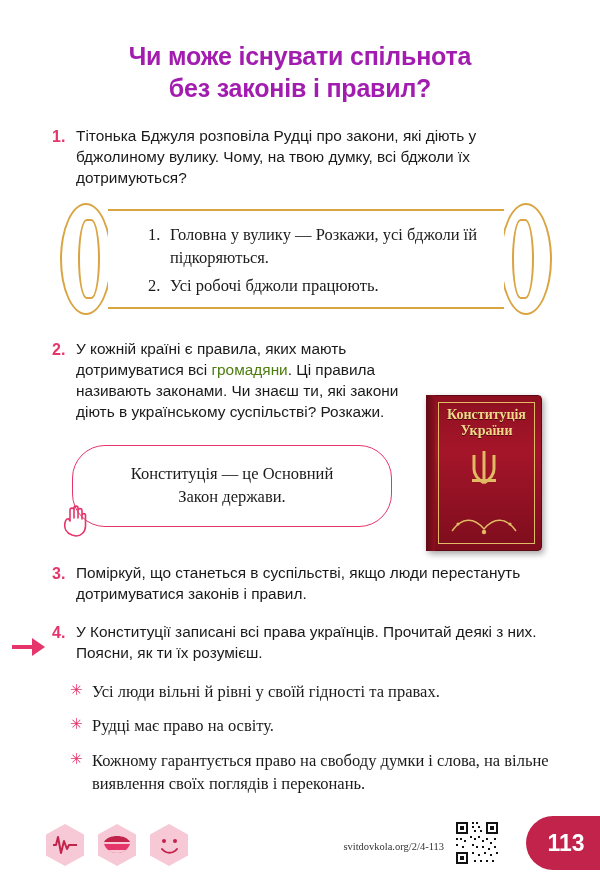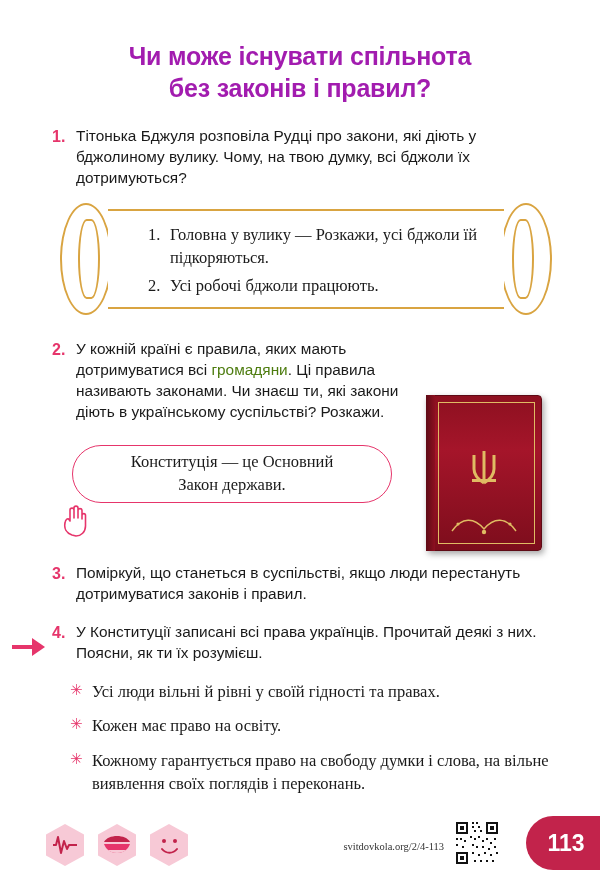--- a/index.html
+++ b/index.html
@@ -119,21 +119,21 @@
   .const-row {
     position: relative;
     margin-top: 14px;
     height: 120px;
   }
   .const-box {
     position: absolute;
     left: 20px;
     top: 8px;
     width: 320px;
-    height: 58px;
+    height: 82px;
     border: 1.6px solid #e6356b;
     border-radius: 33px;
     display: flex;
     align-items: center;
     justify-content: center;
     text-align: center;
     font-size: 16.5px;
     line-height: 1.35;
     padding: 6px 18px;
   }
@@ -334,20 +334,24 @@
       <div class="hand">
         <svg viewBox="0 0 26 36" width="26" height="36">
           <path d="M10 34 C4 32 2 27 3 22 C3.5 18 6 17 7 18.5 L8 20 L8 9 C8 6.5 12 6.5 12 9 L12 17 L12 7 C12 4.5 16 4.5 16 7 L16 17 L16 9.5 C16 7 20 7 20 9.5 L20 18 L20 14.5 C20 12 23.5 12 23.5 14.5 L23.5 25 C23.5 31 19 35 14 35 Z" fill="none" stroke="#e6356b" stroke-width="1.6" stroke-linejoin="round"></path>
         </svg>
       </div>
 
       <div class="book">
         <div class="book-cover"></div>
         <div class="book-spine"></div>
         <div class="book-frame"></div>
+        <div class="book-title">
+          <div>Конституція</div>
+          <div>України</div>
+        </div>
         <div class="book-emblem">
           <svg viewBox="0 0 30 40" width="30" height="40">
             <path d="M15 2 L15 34" stroke="#e0bb63" stroke-width="3"></path>
             <path d="M5 6 L5 20 C5 27 10 31 15 34" stroke="#e0bb63" stroke-width="3" fill="none"></path>
             <path d="M25 6 L25 20 C25 27 20 31 15 34" stroke="#e0bb63" stroke-width="3" fill="none"></path>
             <rect x="3" y="30" width="24" height="3" fill="#e0bb63"></rect>
           </svg>
         </div>
         <div class="book-orn">
           <svg viewBox="0 0 80 26" width="80" height="26">
@@ -376,21 +380,21 @@
       <div class="q-text">У Конституції записані всі права українців. Прочитай деякі з них. Поясни, як ти їх розумієш.</div>
     </div>
 
     <div class="rights">
       <div class="right-item">
         <span class="ast">✳</span>
         <span class="right-text">Усі люди вільні й рівні у своїй гідності та правах.</span>
       </div>
       <div class="right-item">
         <span class="ast">✳</span>
-        <span class="right-text">Кожен має право на освіту.</span>
+        <span class="right-text">Рудці має право на освіту.</span>
       </div>
       <div class="right-item">
         <span class="ast">✳</span>
         <span class="right-text">Кожному гарантується право на свободу думки і слова, на вільне виявлення своїх поглядів і переконань.</span>
       </div>
     </div>
 
   </div>
 
   <div class="footer">

